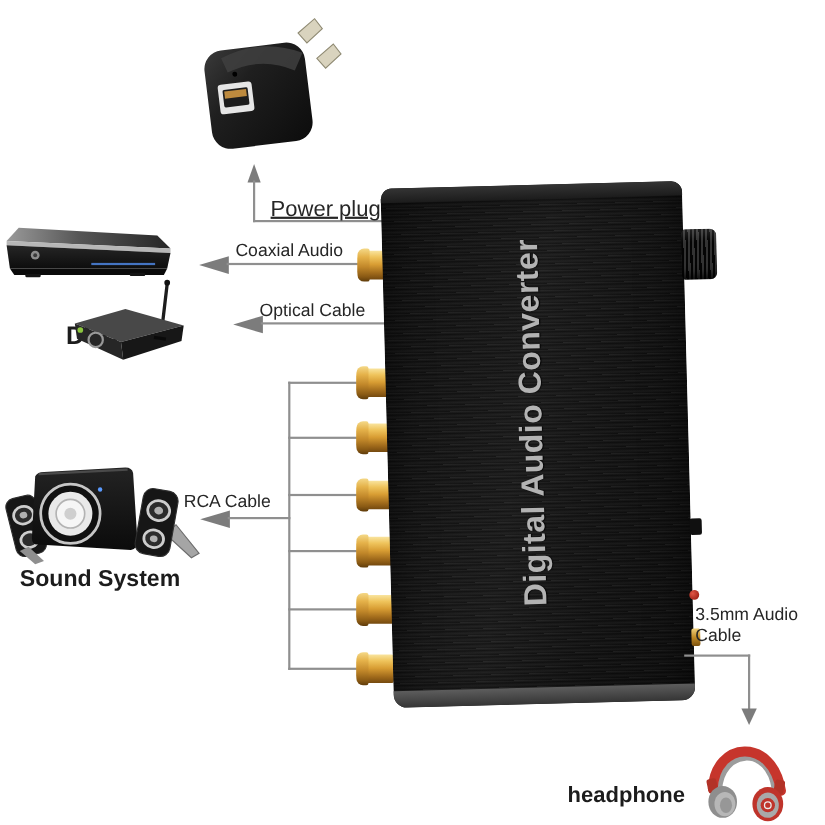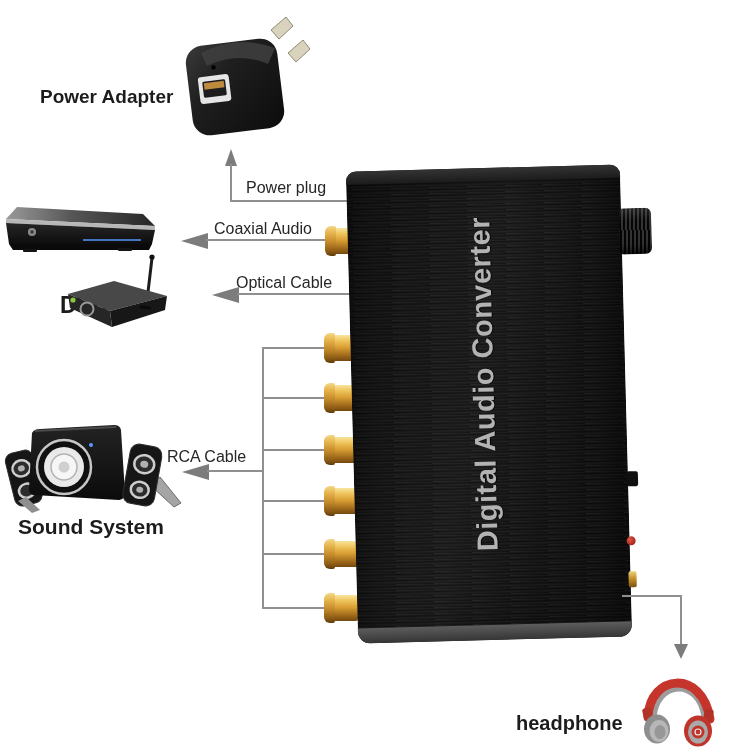--- a/index.html
+++ b/index.html
@@ -5,21 +5,21 @@
   html,body{margin:0;padding:0;background:#fff;}
   #canvas{
     position:relative;width:750px;height:750px;overflow:hidden;
     background:#fff;font-family:"Liberation Sans", sans-serif;color:#1c1c1c;
   }
   .abs{position:absolute;}
   
   .lbl{position:absolute;white-space:nowrap;color:#1c1c1c;}
   .lbl.bold{font-weight:bold;}
   .lbl-power-adapter{left:40px;top:86px;font-size:19px;}
-  .lbl-power-plug{left:246px;top:179px;font-size:16px;color:#262626;}
+  .lbl-power-plug{left:246px;top:179px;font-size:20px;color:#262626;text-decoration:underline;}
   .lbl-coaxial{left:214px;top:220px;font-size:16px;color:#262626;}
   .lbl-dvd{left:60px;top:252px;font-size:23px;margin-top:40px;}
   .lbl-optical{left:236px;top:274px;font-size:16px;color:#262626;}
   .lbl-android{left:43px;top:328px;font-size:20px;}
   .lbl-rca{left:167px;top:448px;font-size:16px;color:#262626;}
   .lbl-sound{left:18px;top:515px;font-size:21px;}
   .lbl-35mm{left:632px;top:550px;font-size:16px;line-height:19px;color:#262626;white-space:normal;width:110px;}
   .lbl-headphone{left:516px;top:712px;font-size:20px;}
   
   .line{position:absolute;background:#8f8f8f;}
@@ -105,21 +105,20 @@
     <polygon points="113,47 128,34 135,43 121,56" fill="#d9d3be" stroke="#8f8a73" stroke-width="1"></polygon>
     <rect x="14" y="36" width="92" height="90" rx="17" fill="url(#padBody)" transform="rotate(-7 60 81)"></rect>
     <path d="M26,47 Q62,28 100,42 L93,58 Q62,45 32,60 Z" fill="#404040" opacity="0.85"></path>
     <g transform="rotate(-7 60 81)">
       <circle cx="41" cy="59" r="2.2" fill="#000"></circle>
       <rect x="24" y="67" width="31" height="27" rx="3" fill="#e6e6e6"></rect>
       <rect x="28" y="72" width="23" height="16" rx="1.5" fill="#1d1d1d"></rect>
       <rect x="29.5" y="73.5" width="20" height="6.5" fill="#bd8a3e"></rect>
     </g>
   </svg>
-  <div class="lbl bold lbl-power-adapter">Power Adapter</div>
 
   <div class="arrow arrow-up" style="left:225px;top:149px;"></div>
   <div class="line" style="left:230px;top:164px;width:2px;height:38px;"></div>
   <div class="line" style="left:230px;top:200px;width:128px;height:2px;"></div>
   <div class="lbl lbl-power-plug">Power plug</div>
 
   <svg class="abs" style="left:4px;top:203px;" width="156" height="54" viewBox="0 0 156 54">
     <defs>
       <linearGradient id="dvdTop" x1="0" y1="0" x2="1" y2="0">
         <stop offset="0" stop-color="#9a9a9a"></stop>
@@ -237,20 +236,21 @@
     <div class="device-title">Digital Audio Converter</div>
     <div class="device-knob"></div>
     <div class="device-switch"></div>
     <div class="device-red-led"></div>
     <div class="device-aux-jack"></div>
   </div>
 
   <div class="line" style="left:622px;top:595px;width:60px;height:2px;"></div>
   <div class="line" style="left:680px;top:595px;width:2px;height:50px;"></div>
   <div class="arrow arrow-down" style="left:674px;top:644px;"></div>
+  <div class="lbl lbl-35mm"><span>3.5mm Audio</span><br><span>Cable</span></div>
 
   <svg class="abs" style="left:634px;top:656px;" width="90" height="94" viewBox="0 0 90 94">
     <path d="M20,62 C22,26 64,21 70,61" stroke="#9c9c9c" stroke-width="5" fill="none"></path>
     <path d="M14,61 C16,18 68,13 76,63" stroke="#c6352c" stroke-width="9" fill="none" stroke-linecap="round"></path>
     <rect x="9" y="52" width="9" height="13" rx="2.5" fill="#b23227" transform="rotate(-12 13 58)"></rect>
     <rect x="70" y="53" width="9" height="13" rx="2.5" fill="#b23227" transform="rotate(12 74 59)"></rect>
     <ellipse cx="23" cy="73" rx="13" ry="14.5" fill="#8e8e8e"></ellipse>
     <ellipse cx="25" cy="75" rx="9.5" ry="11" fill="#b7b7b7"></ellipse>
     <ellipse cx="26" cy="76" rx="5.5" ry="7" fill="#979797"></ellipse>
     <ellipse cx="64" cy="75" rx="14" ry="15.5" fill="#bf342b"></ellipse>

